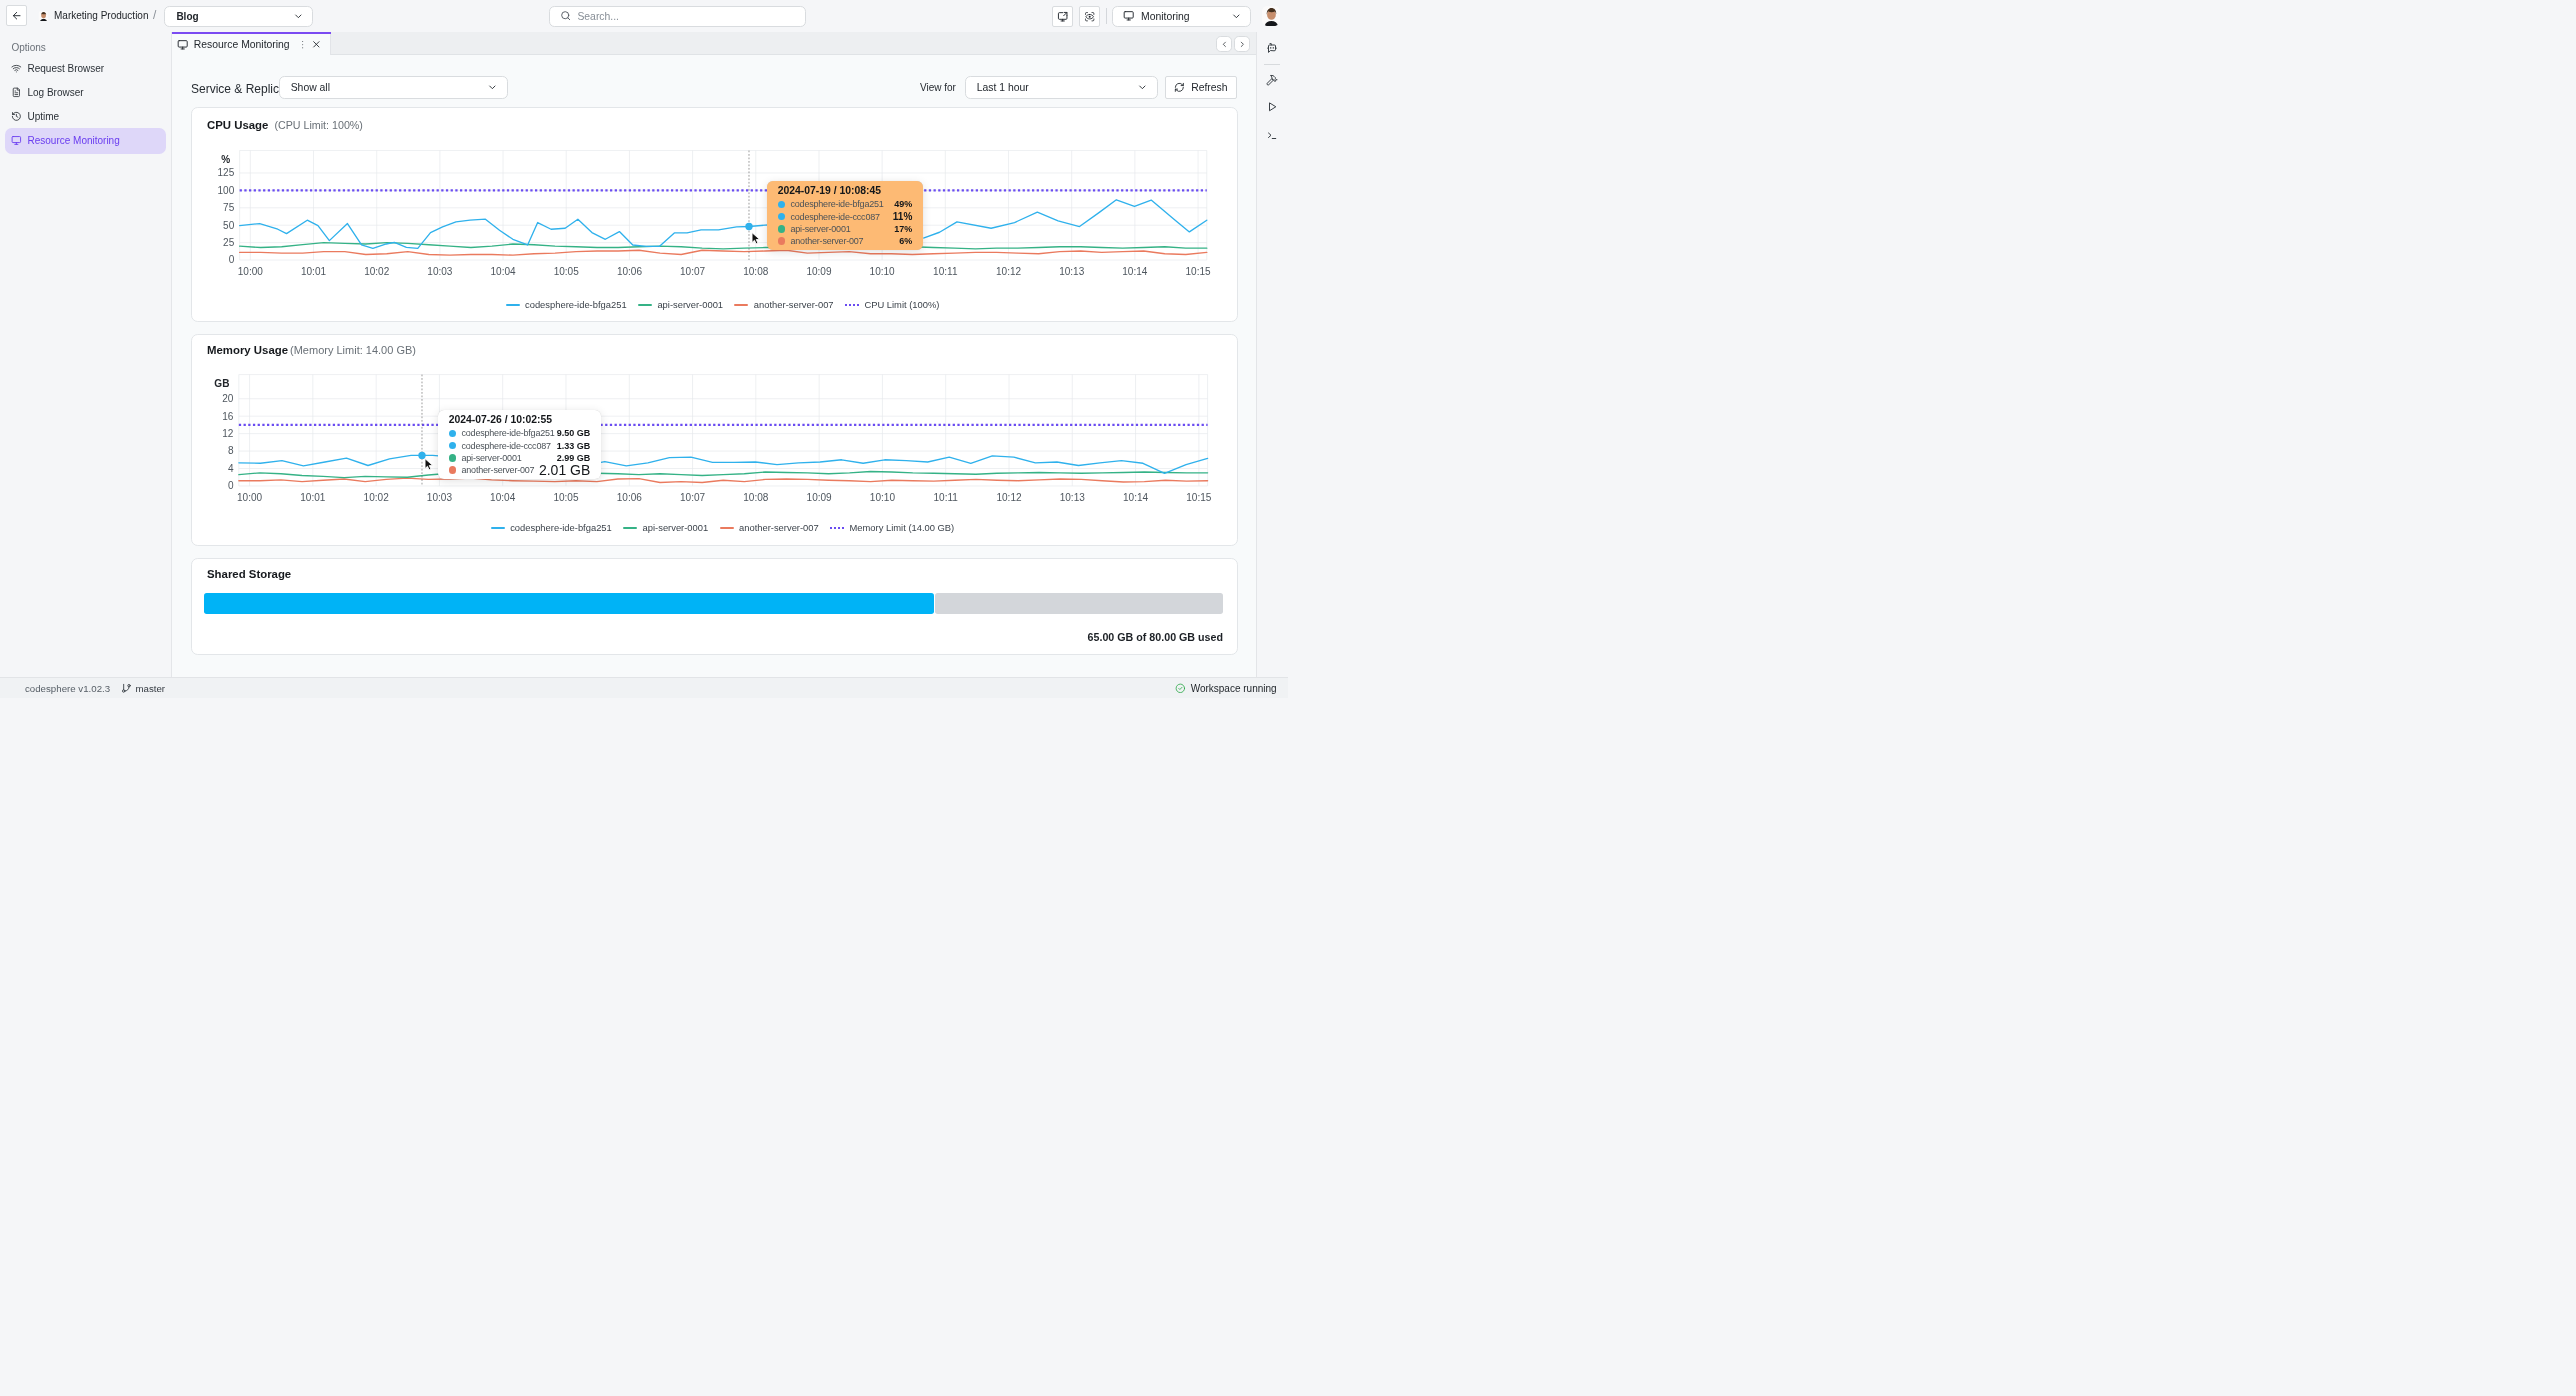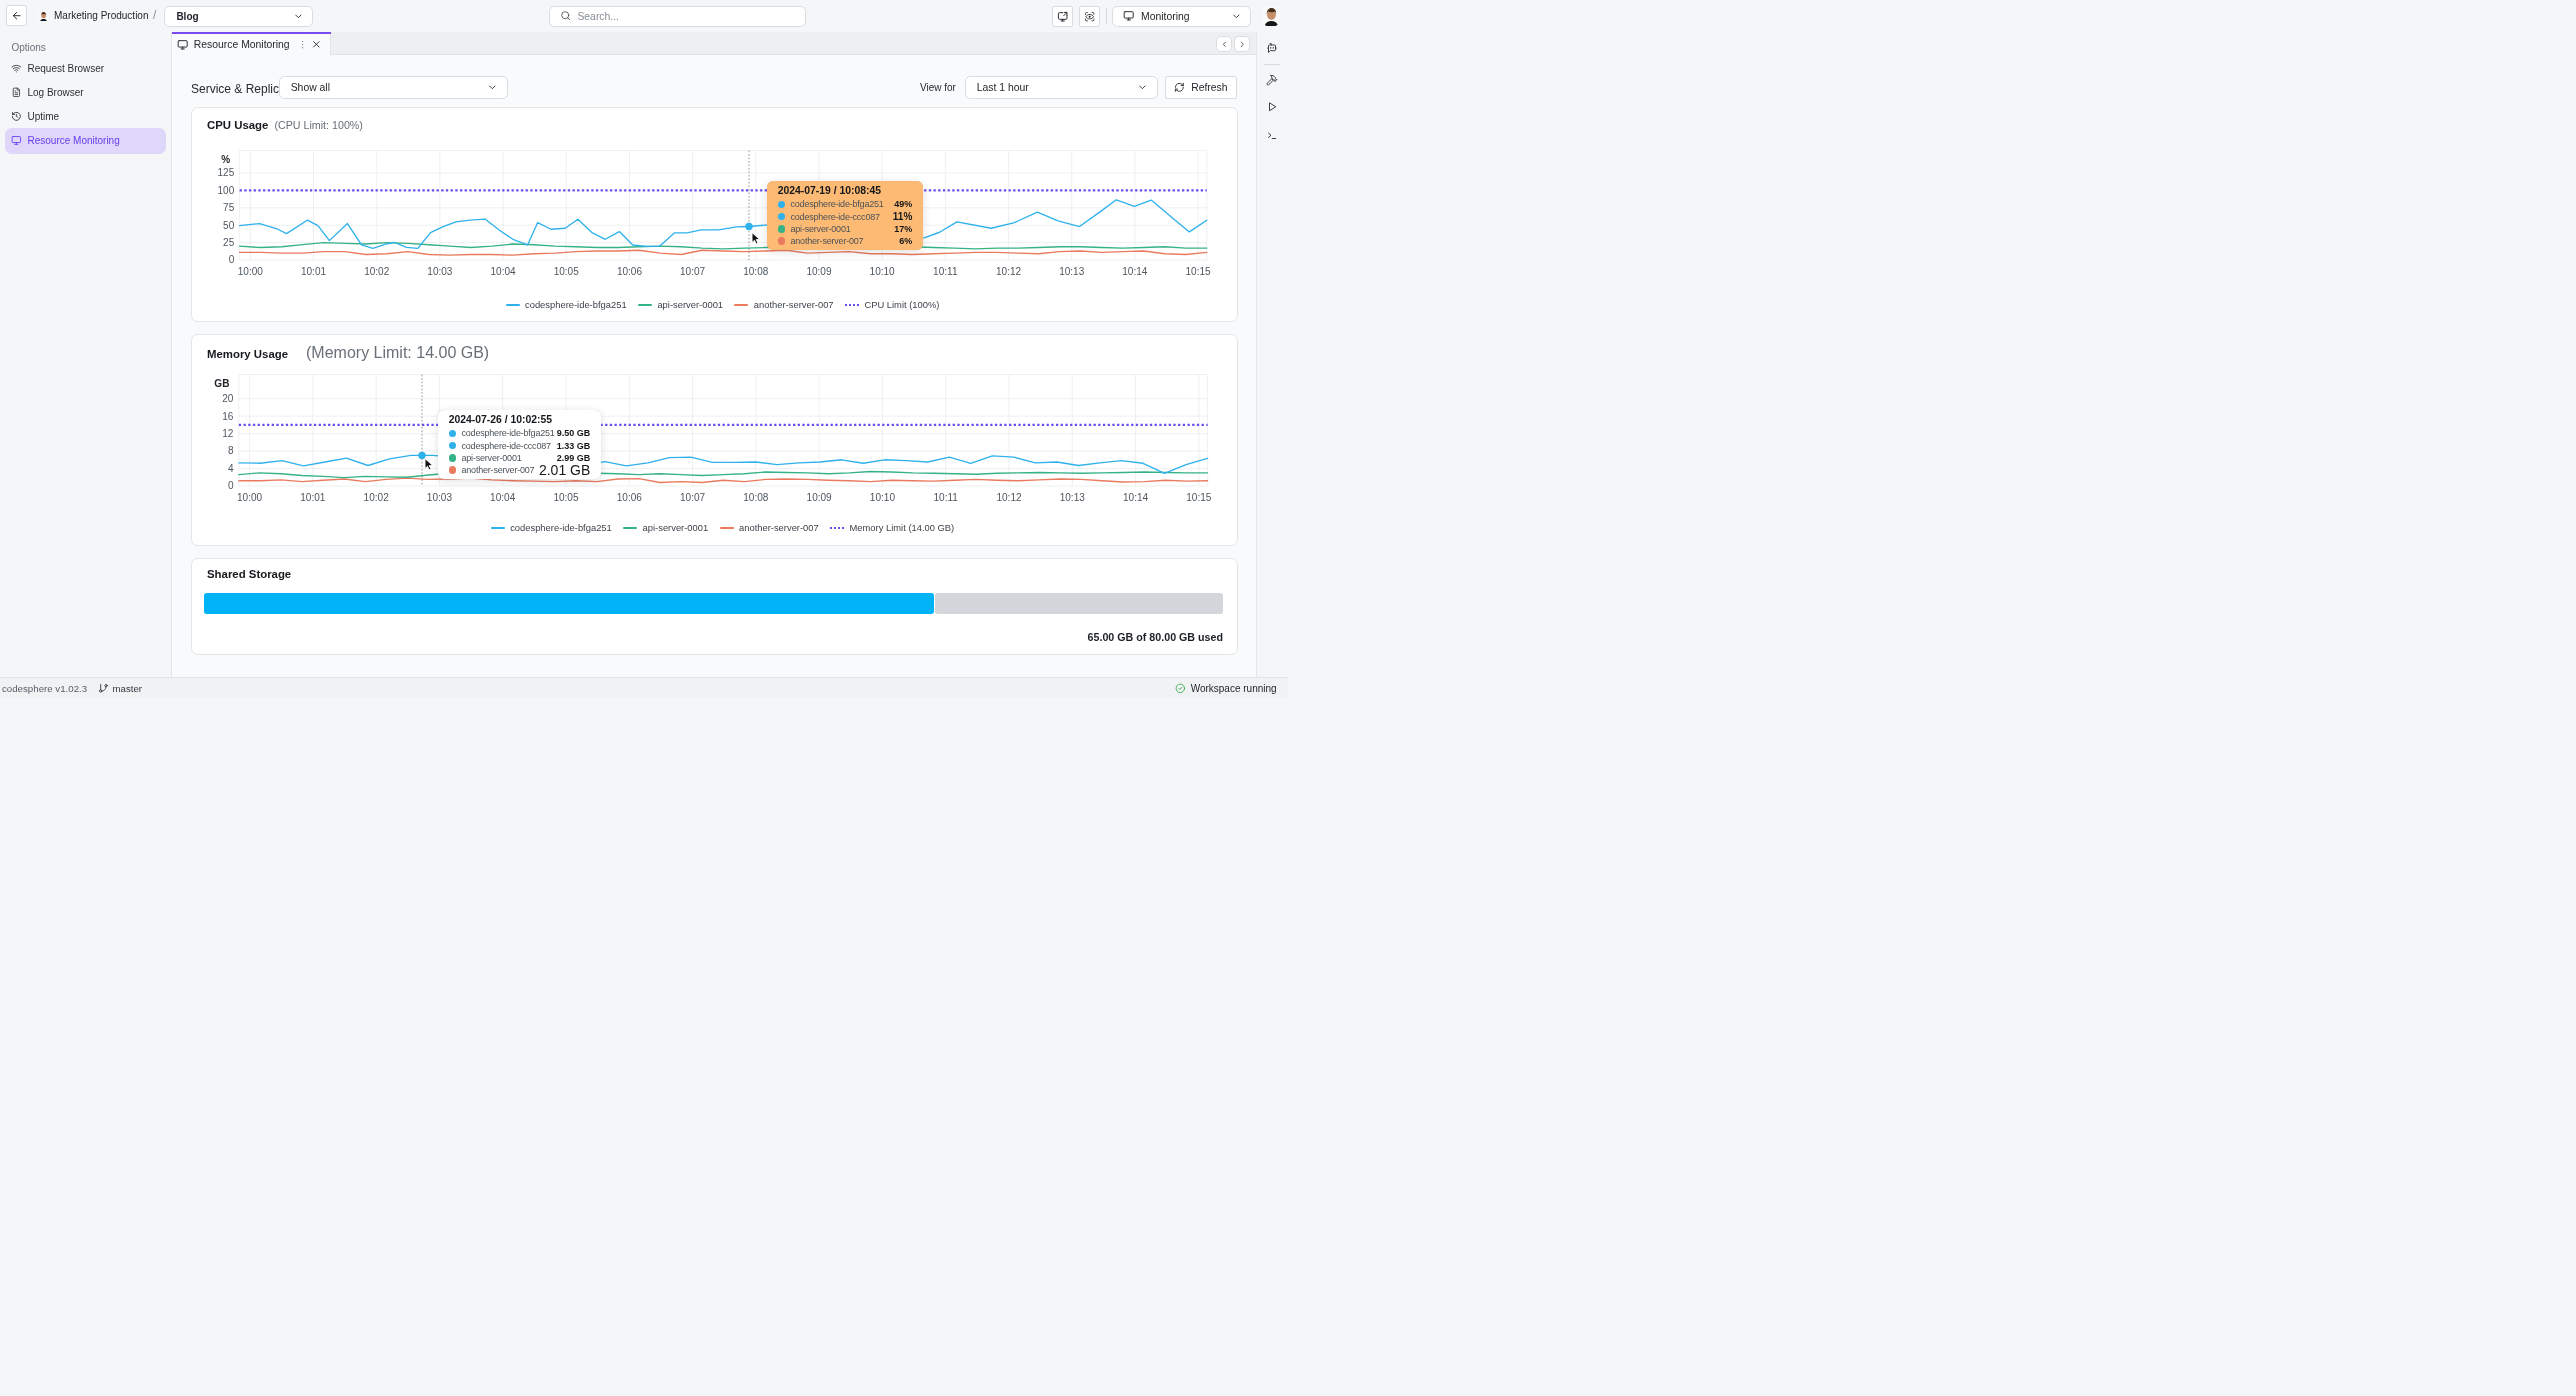--- a/index.html
+++ b/index.html
@@ -292,21 +292,21 @@
       <div style="position:relative;display:flex;align-items:center;height:12.2px">
         <span style="width:7.4px;height:7.4px;border-radius:50%;background:#ea7a5e;margin:0 5.4px 0 1.3px"></span>
         <span style="font-size:9px;letter-spacing:-0.2px;color:#4b5258">another-server-007</span>
         <span style="position:absolute;right:1.3px;font-size:9px;font-weight:700;color:#14171a">6%</span>
       </div>
     </div>
 <svg width="10" height="14" viewBox="0 0 19 26" style="position:absolute;left:751px;top:232px;z-index:40">
       <path d="M2 1 L2 19.6 L6.7 15.4 L9.6 22.2 L13 20.7 L10 14 L16.2 13.6 Z" fill="#111" stroke="#fff" stroke-width="1.6"></path>
     </svg>
 <div class="abs" style="left:191px;top:334px;width:1047px;height:212px;background:#fff;border:0.7px solid #e3e6e9;border-radius:6.7px"></div>
-<div class="abs" style="left:207px;top:344px"><span style="font-size:11.4px;font-weight:700;color:#16191d">Memory Usage</span><span style="font-size:16px;color:#697077;margin-left:18px">(Memory Limit: 14.00 GB)</span></div>
+<div class="abs" style="left:207px;top:344px"><span style="font-size:11.4px;font-weight:700;color:#16191d">Memory Usage</span><span style="font-size:11px;color:#697077;margin-left:2px">(Memory Limit: 14.00 GB)</span></div>
 <svg width="1047" height="212" viewBox="0 0 1560 316" style="position:absolute;left:191px;top:334px">
 <line x1="71.0" y1="226.5" x2="1515.0" y2="226.5" stroke="#e6e8ec" stroke-width="1"></line>
 <text x="63.0" y="231.5" font-size="15" fill="#4e565e" text-anchor="end" font-family="Liberation Sans, sans-serif">0</text>
 <line x1="71.0" y1="200.5" x2="1515.0" y2="200.5" stroke="#e6e8ec" stroke-width="1"></line>
 <text x="63.0" y="205.5" font-size="15" fill="#4e565e" text-anchor="end" font-family="Liberation Sans, sans-serif">4</text>
 <line x1="71.0" y1="174.5" x2="1515.0" y2="174.5" stroke="#e6e8ec" stroke-width="1"></line>
 <text x="63.0" y="179.5" font-size="15" fill="#4e565e" text-anchor="end" font-family="Liberation Sans, sans-serif">8</text>
 <line x1="71.0" y1="148.5" x2="1515.0" y2="148.5" stroke="#e6e8ec" stroke-width="1"></line>
 <text x="63.0" y="153.5" font-size="15" fill="#4e565e" text-anchor="end" font-family="Liberation Sans, sans-serif">12</text>
 <line x1="71.0" y1="122.5" x2="1515.0" y2="122.5" stroke="#e6e8ec" stroke-width="1"></line>
@@ -427,21 +427,21 @@
         <path d="m20.91 11.7-1.25-1.25c-.6-.6-.93-1.4-.93-2.25v-.86L16.01 4.6a5.56 5.56 0 0 0-3.94-1.64H9l.92.82A6.18 6.18 0 0 1 12 8.4v1.56l2 2h2.47l2.26 1.91"></path>
       </svg></div>
 <div class="abs" style="left:1266px;top:101px"><svg width="12" height="12" viewBox="0 0 24 24" fill="none" stroke="#3a4046" stroke-width="2" stroke-linecap="round" stroke-linejoin="round" style="">
         <path d="M7 4.5v15l12-7.5z"></path>
       </svg></div>
 <div class="abs" style="left:1266px;top:129px"><svg width="12" height="12" viewBox="0 0 24 24" fill="none" stroke="#3a4046" stroke-width="2" stroke-linecap="round" stroke-linejoin="round" style="">
         <path d="m5 8 5 4.5L5 17"></path>
         <path d="M12.5 19h7"></path>
       </svg></div>
 <div class="abs" style="left:0;top:677px;width:1288px;height:21.5px;background:#f0f2f4;border-top:0.7px solid #e2e4e7"></div>
-<div class="abs" style="left:2px;top:682px;display:flex;align-items:flex-end;height:12px">
+<div class="abs" style="left:25px;top:682px;display:flex;align-items:flex-end;height:12px">
       <span style="font-size:9.7px;color:#565e66">codesphere v1.02.3</span>
       <span style="display:flex;margin:0 4px 0 10.7px">
         <svg width="10.7" height="10.7" viewBox="0 0 24 24" fill="none" stroke="#343a41" stroke-width="2" stroke-linecap="round" stroke-linejoin="round" style="">
           <path d="M6 3v12"></path>
           <circle cx="18" cy="6" r="2.7"></circle>
           <circle cx="6" cy="18" r="2.7"></circle>
           <path d="M18 9a9 9 0 0 1-9 9"></path>
         </svg>
       </span>
       <span style="font-size:9.7px;color:#343a41">master</span>

